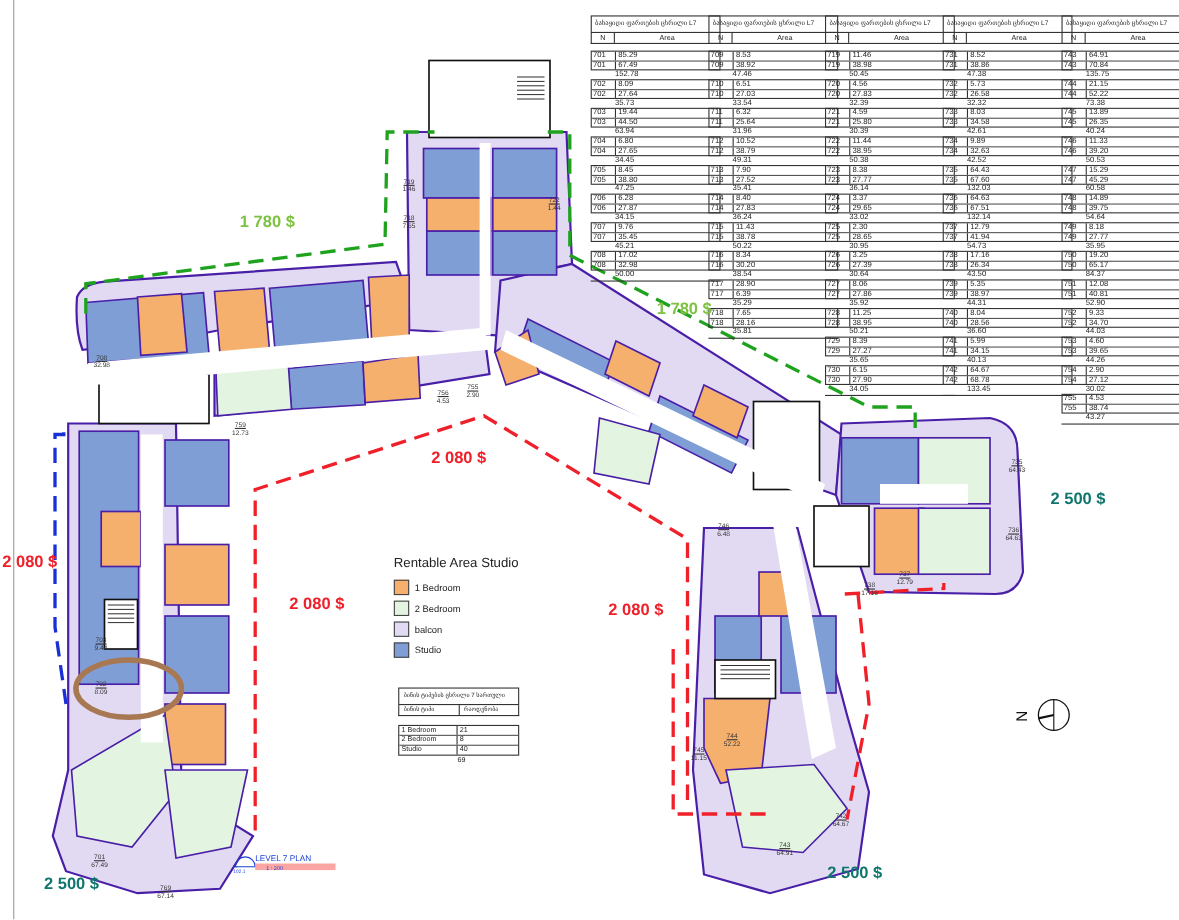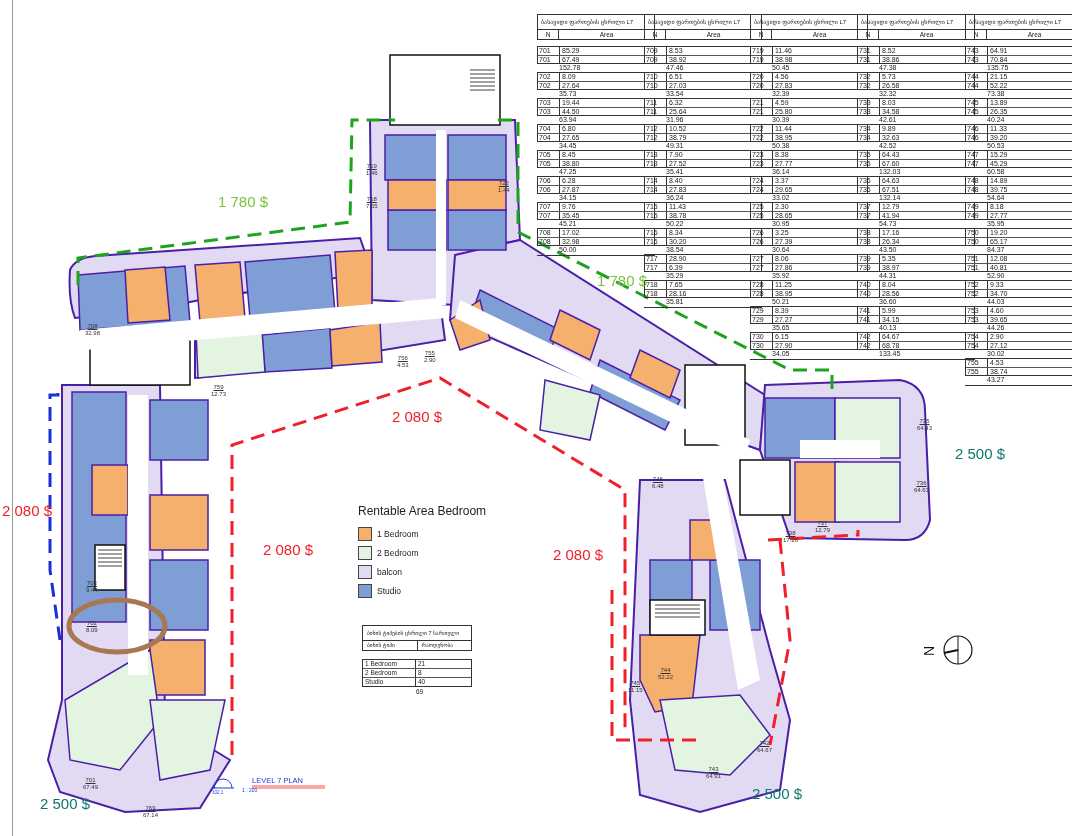--- a/index.html
+++ b/index.html
@@ -13,41 +13,41 @@
   .area-table .hdr span:last-child{flex:1;text-align:center;}
   .area-table .grp{margin-top:0;}
   .area-table .rows{border:1px solid #333;}
   .area-table .row{display:flex;height:7.5px;line-height:7.5px;border-bottom:1px solid #555;}
   .area-table .row:last-child{border-bottom:none;}
   .area-table .row span:first-child{width:20px;padding-left:1px;border-right:1px solid #333;}
   .area-table .row span:last-child{flex:1;padding-left:2px;}
   .area-table .sum{height:8px;line-height:8px;padding-left:22px;}
   .area-table .spacer{height:6px;}
   .area-table .endline{border-top:1px solid #333;margin-top:1px;}
-  .price{position:absolute;font-weight:normal;white-space:nowrap;}
+  .price{position:absolute;font-weight:bold;white-space:nowrap;}
   .price.green{color:#7dc241;font-size:15px;}
   .price.red{color:#f0202a;font-size:15px;}
   .price.blue{color:#0f766e;font-size:15px;}
   .legend{position:absolute;left:358px;top:504px;font-size:11px;color:#222;}
   .legend .ltitle{font-size:12px;margin-bottom:6px;}
   .legend .item{display:flex;align-items:center;height:19px;font-size:8.5px;}
   .legend .sw{width:12px;height:12px;border:1px solid #444;margin-right:5px;}
   .summary{position:absolute;left:362px;top:625px;width:110px;font-size:6.5px;color:#222;}
   .summary .st{border:1px solid #333;height:14px;line-height:14px;font-size:5.5px;padding-left:4px;white-space:nowrap;overflow:hidden;}
   .summary .sh{display:flex;border:1px solid #333;border-top:none;height:9px;line-height:9px;font-size:5.5px;}
   .summary .sh span{flex:1;padding-left:4px;}
   .summary .sh span:first-child{border-right:1px solid #333;}
   .summary .sb{border:1px solid #333;margin-top:8px;}
   .summary .sr{display:flex;height:8px;line-height:8px;border-bottom:1px solid #555;}
   .summary .sr:last-child{border-bottom:none;}
   .summary .sr span:first-child{width:50px;padding-left:2px;border-right:1px solid #333;}
   .summary .sr span:last-child{padding-left:2px;}
   .summary .stot{padding-left:54px;height:9px;line-height:9px;}
   .plan-title{position:absolute;left:212px;top:776px;font-size:7.5px;color:#1a3fd6;}
-  .plan-title .t{position:absolute;left:20px;top:0;white-space:nowrap;border-bottom:4px solid #fca5a5;padding-right:22px;margin-left:20px;}
+  .plan-title .t{position:absolute;left:20px;top:0;white-space:nowrap;border-bottom:6px solid #fca5a5;padding-right:22px;}
   .plan-title .s{position:absolute;left:30px;top:11px;font-size:5px;white-space:nowrap;}
   .plan-title .ref{position:absolute;left:0;top:9px;font-size:4.5px;}
   .unit-lbl{position:absolute;font-size:6px;color:#333;text-align:center;line-height:7px;}
   .unit-lbl .n{text-decoration:underline;display:block;}
 </style>
 </head>
 <body>
 
 <svg id="plan" viewBox="0 0 1072 836" xmlns="http://www.w3.org/2000/svg">
 
@@ -961,21 +961,21 @@
 <div class="unit-lbl" style="left:757px;top:740px;"><span class="n">742</span><span>64.67</span></div>
 <div class="unit-lbl" style="left:706px;top:766px;"><span class="n">743</span><span>64.91</span></div>
 <div class="unit-lbl" style="left:658px;top:667px;"><span class="n">744</span><span>52.22</span></div>
 <div class="unit-lbl" style="left:628px;top:680px;"><span class="n">745</span><span>11.15</span></div>
 <div class="unit-lbl" style="left:652px;top:476px;"><span class="n">746</span><span>6.48</span></div>
 <div class="unit-lbl" style="left:366px;top:163px;"><span class="n">719</span><span>1.46</span></div>
 <div class="unit-lbl" style="left:498px;top:180px;"><span class="n">722</span><span>1.44</span></div>
 <div class="unit-lbl" style="left:366px;top:196px;"><span class="n">718</span><span>7.65</span></div>
 
 <div class="legend">
-  <div class="ltitle">Rentable Area Bedroom</div>
+  <div class="ltitle">Rentable Area Studio</div>
   <div class="item">
       <div class="sw" style="background:#f5b06e;"></div>
       <span>1 Bedroom</span>
     </div>
   <div class="item">
       <div class="sw" style="background:#e3f5e0;"></div>
       <span>2 Bedroom</span>
     </div>
   <div class="item">
       <div class="sw" style="background:#e2daf2;"></div>

